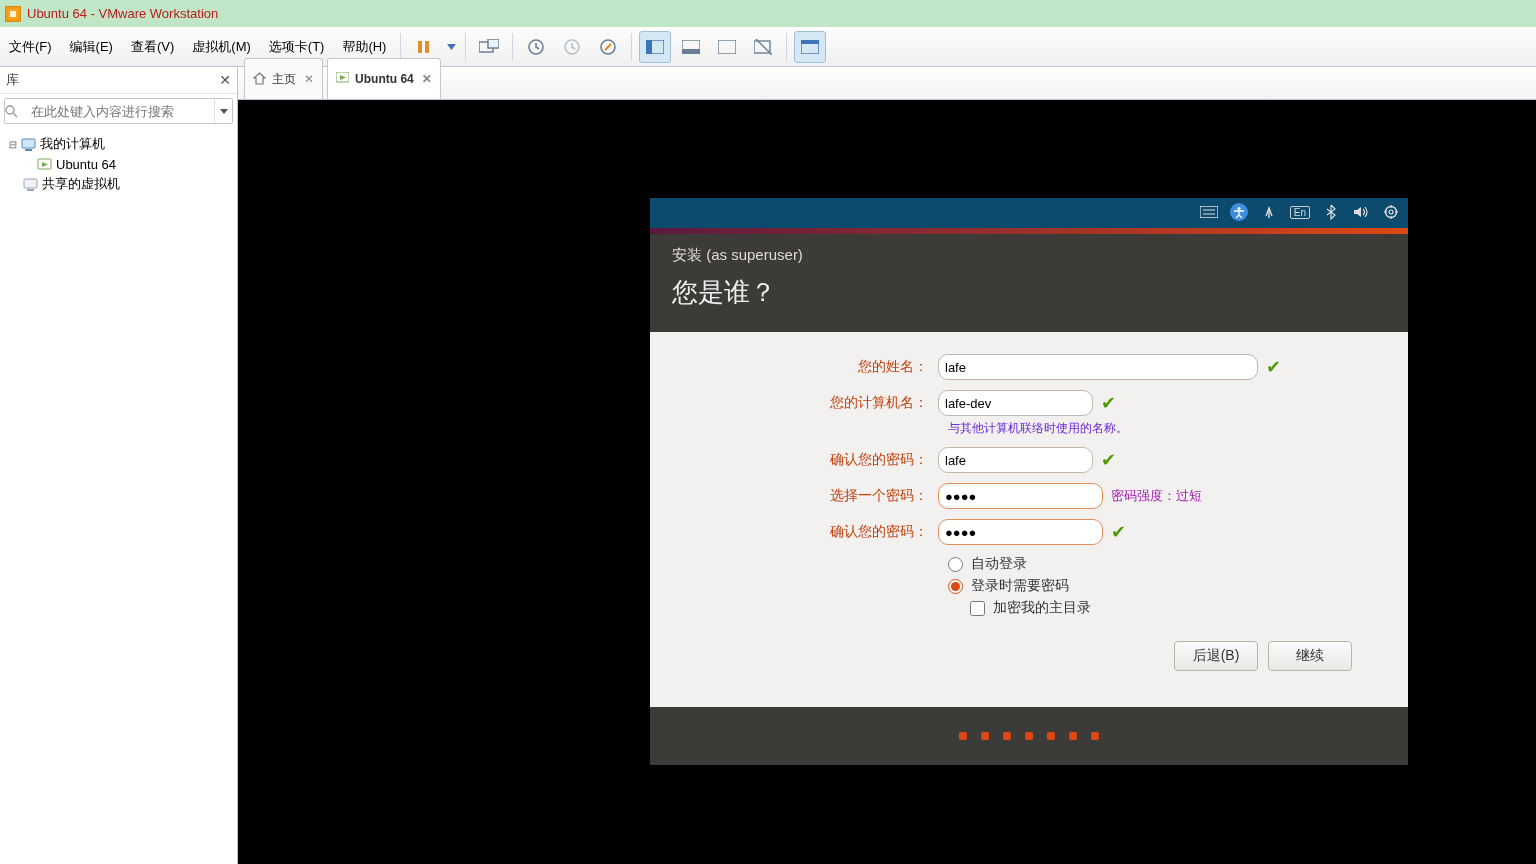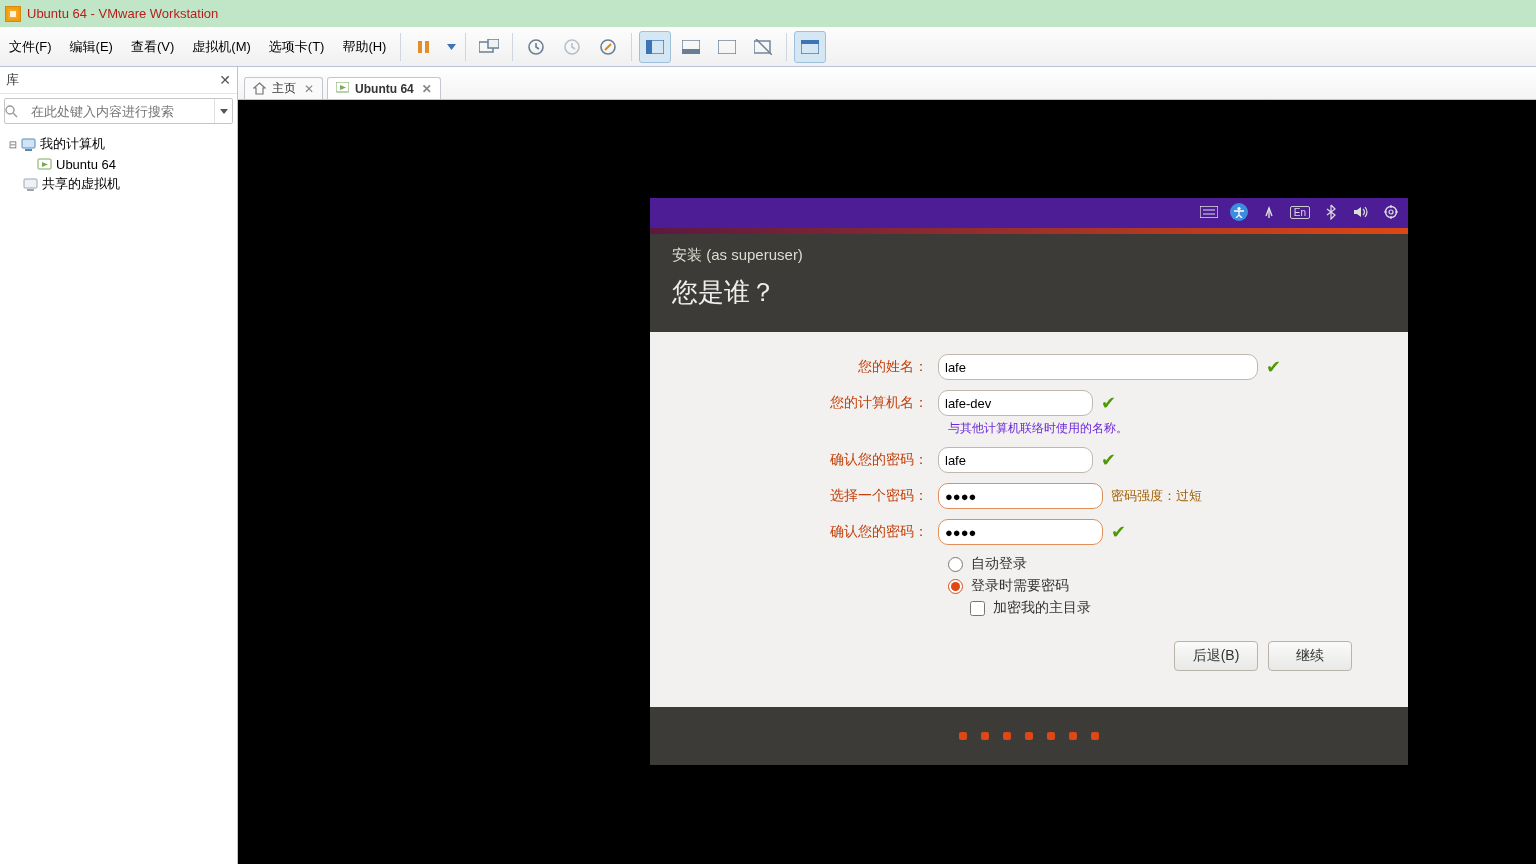--- a/index.html
+++ b/index.html
@@ -30,47 +30,47 @@
 .searchbox .drop { width:18px; text-align:center; color:#666; border-left:1px solid #e0e0e0; height:100%; display:flex; align-items:center; justify-content:center;}
 .tree { padding: 6px 4px; font-size: 13px; }
 .tree-row { display:flex; align-items:center; height:20px; padding:1px 2px; cursor:default; }
 .tree-row .tw { width:14px; text-align:center; color:#666; font-size:10px;}
 .tree-ind-1 { padding-left:32px; }
 .tree-icon { width:16px; height:16px; margin-right:4px; display:inline-flex; align-items:center; justify-content:center; }
 
 
 .content { flex:1; background:#000; display:flex; flex-direction:column; }
 .tabbar { height:33px; background:linear-gradient(#fff,#f4f4f4); border-bottom:1px solid #b8c4d6; display:flex; align-items:flex-end; padding-left:6px; }
-.tab { height:22px; background:#fafafa; border:1px solid #c2c8ce; border-bottom:none; border-radius:3px 3px 0 0; display:flex; align-items:center; padding:0 8px; margin-right:4px; font-size:12px; color:#333; }
+.tab { height:41px; background:#fafafa; border:1px solid #c2c8ce; border-bottom:none; border-radius:3px 3px 0 0; display:flex; align-items:center; padding:0 8px; margin-right:4px; font-size:12px; color:#333; }
 .tab.active { background:#fff; font-weight:bold; }
 .tab .tab-ic { width:14px; height:14px; margin-right:5px; display:inline-block; }
 .tab .x { margin-left:8px; color:#888; font-size:12px; }
 
 .vm-screen { flex:1; background:#000; position:relative; }
 
 
 .ubuntu-win { position:absolute; left:412px; top:98px; width:758px; height:567px; background:#f2f1f0; box-shadow:0 0 4px rgba(0,0,0,.5); display:flex; flex-direction:column; font-family: Ubuntu, "Microsoft YaHei", sans-serif;}
 .ubu-top-icons { position:absolute; right:8px; top:5px; display:flex; gap:12px; align-items:center; color:#ddd; font-size:14px;}
 .ubu-top-icons .ic { width:18px; height:18px; display:flex; align-items:center; justify-content:center; }
 .ubu-accessibility { width:18px; height:18px; border-radius:50%; background:#3c8dde; color:#fff; font-size:12px; display:flex; align-items:center; justify-content:center;}
 .ubu-lang-badge { border:1px solid #ccc; padding:0 3px; font-size:10px; border-radius:2px; color:#ddd;}
-.ubu-topbar { height:30px; background:#4c1d95; }
+.ubu-topbar { height:30px; background:#0c4a6e; }
 .ubu-accent { height:6px; background:linear-gradient(90deg,#5b1940,#dd4814); }
 .ubu-header { background:#3c3b37; color:#dfdbd2; padding:12px 22px 8px; font-size:15px; }
 .ubu-title { background:#3c3b37; color:#eee; padding:2px 22px 22px; font-size:26px; }
 .ubu-body { flex:1; background:#f2f1f0; padding:22px 28px 10px; }
 .form-row { display:flex; align-items:center; margin-bottom:10px; }
 .form-row label { width:260px; text-align:right; padding-right:10px; font-size:14px; color:#c2410c; }
 .form-row input[type=text], .form-row input[type=password] { height:26px; border:1px solid #c0b8ad; border-radius:10px; padding:2px 6px; font-size:13px; background:#fff;}
 .form-row .wide { width:320px; }
 .form-row .mid { width:155px; }
 .form-row .pw { width:165px; border-color:#e08f5a !important; }
 .form-row .chk { color:#4e9a06; font-size:18px; margin-left:8px; }
 .form-hint { font-size:12px; color:#6d28d9; margin:-6px 0 10px 270px; }
-.form-msg { color:#a16207; font-size:13px; margin-left:8px; font-weight:500;}
+.form-msg { color:#a21caf; font-size:13px; margin-left:8px; font-weight:500;}
 .radio-row, .check-row { display:flex; align-items:center; margin:4px 0 4px 270px; font-size:14px; color:#333; }
 .radio-row input, .check-row input { margin-right:8px; width:15px; height:15px; accent-color:#dd4814; }
 .ubu-buttons { display:flex; justify-content:flex-end; gap:10px; padding:20px 28px 0; }
 .ubu-btn { height:30px; min-width:84px; background:linear-gradient(#fafafa,#e8e8e6); border:1px solid #b8b4a9; border-radius:4px; font-size:14px; color:#333; }
 .ubu-footer { height:58px; background:#3c3b37; display:flex; align-items:center; justify-content:center; gap:14px; }
 .ubu-dot { width:8px; height:8px; border-radius:2px; background:#dd4814; }
 
 svg { display:block; }
 </style>
 </head>

